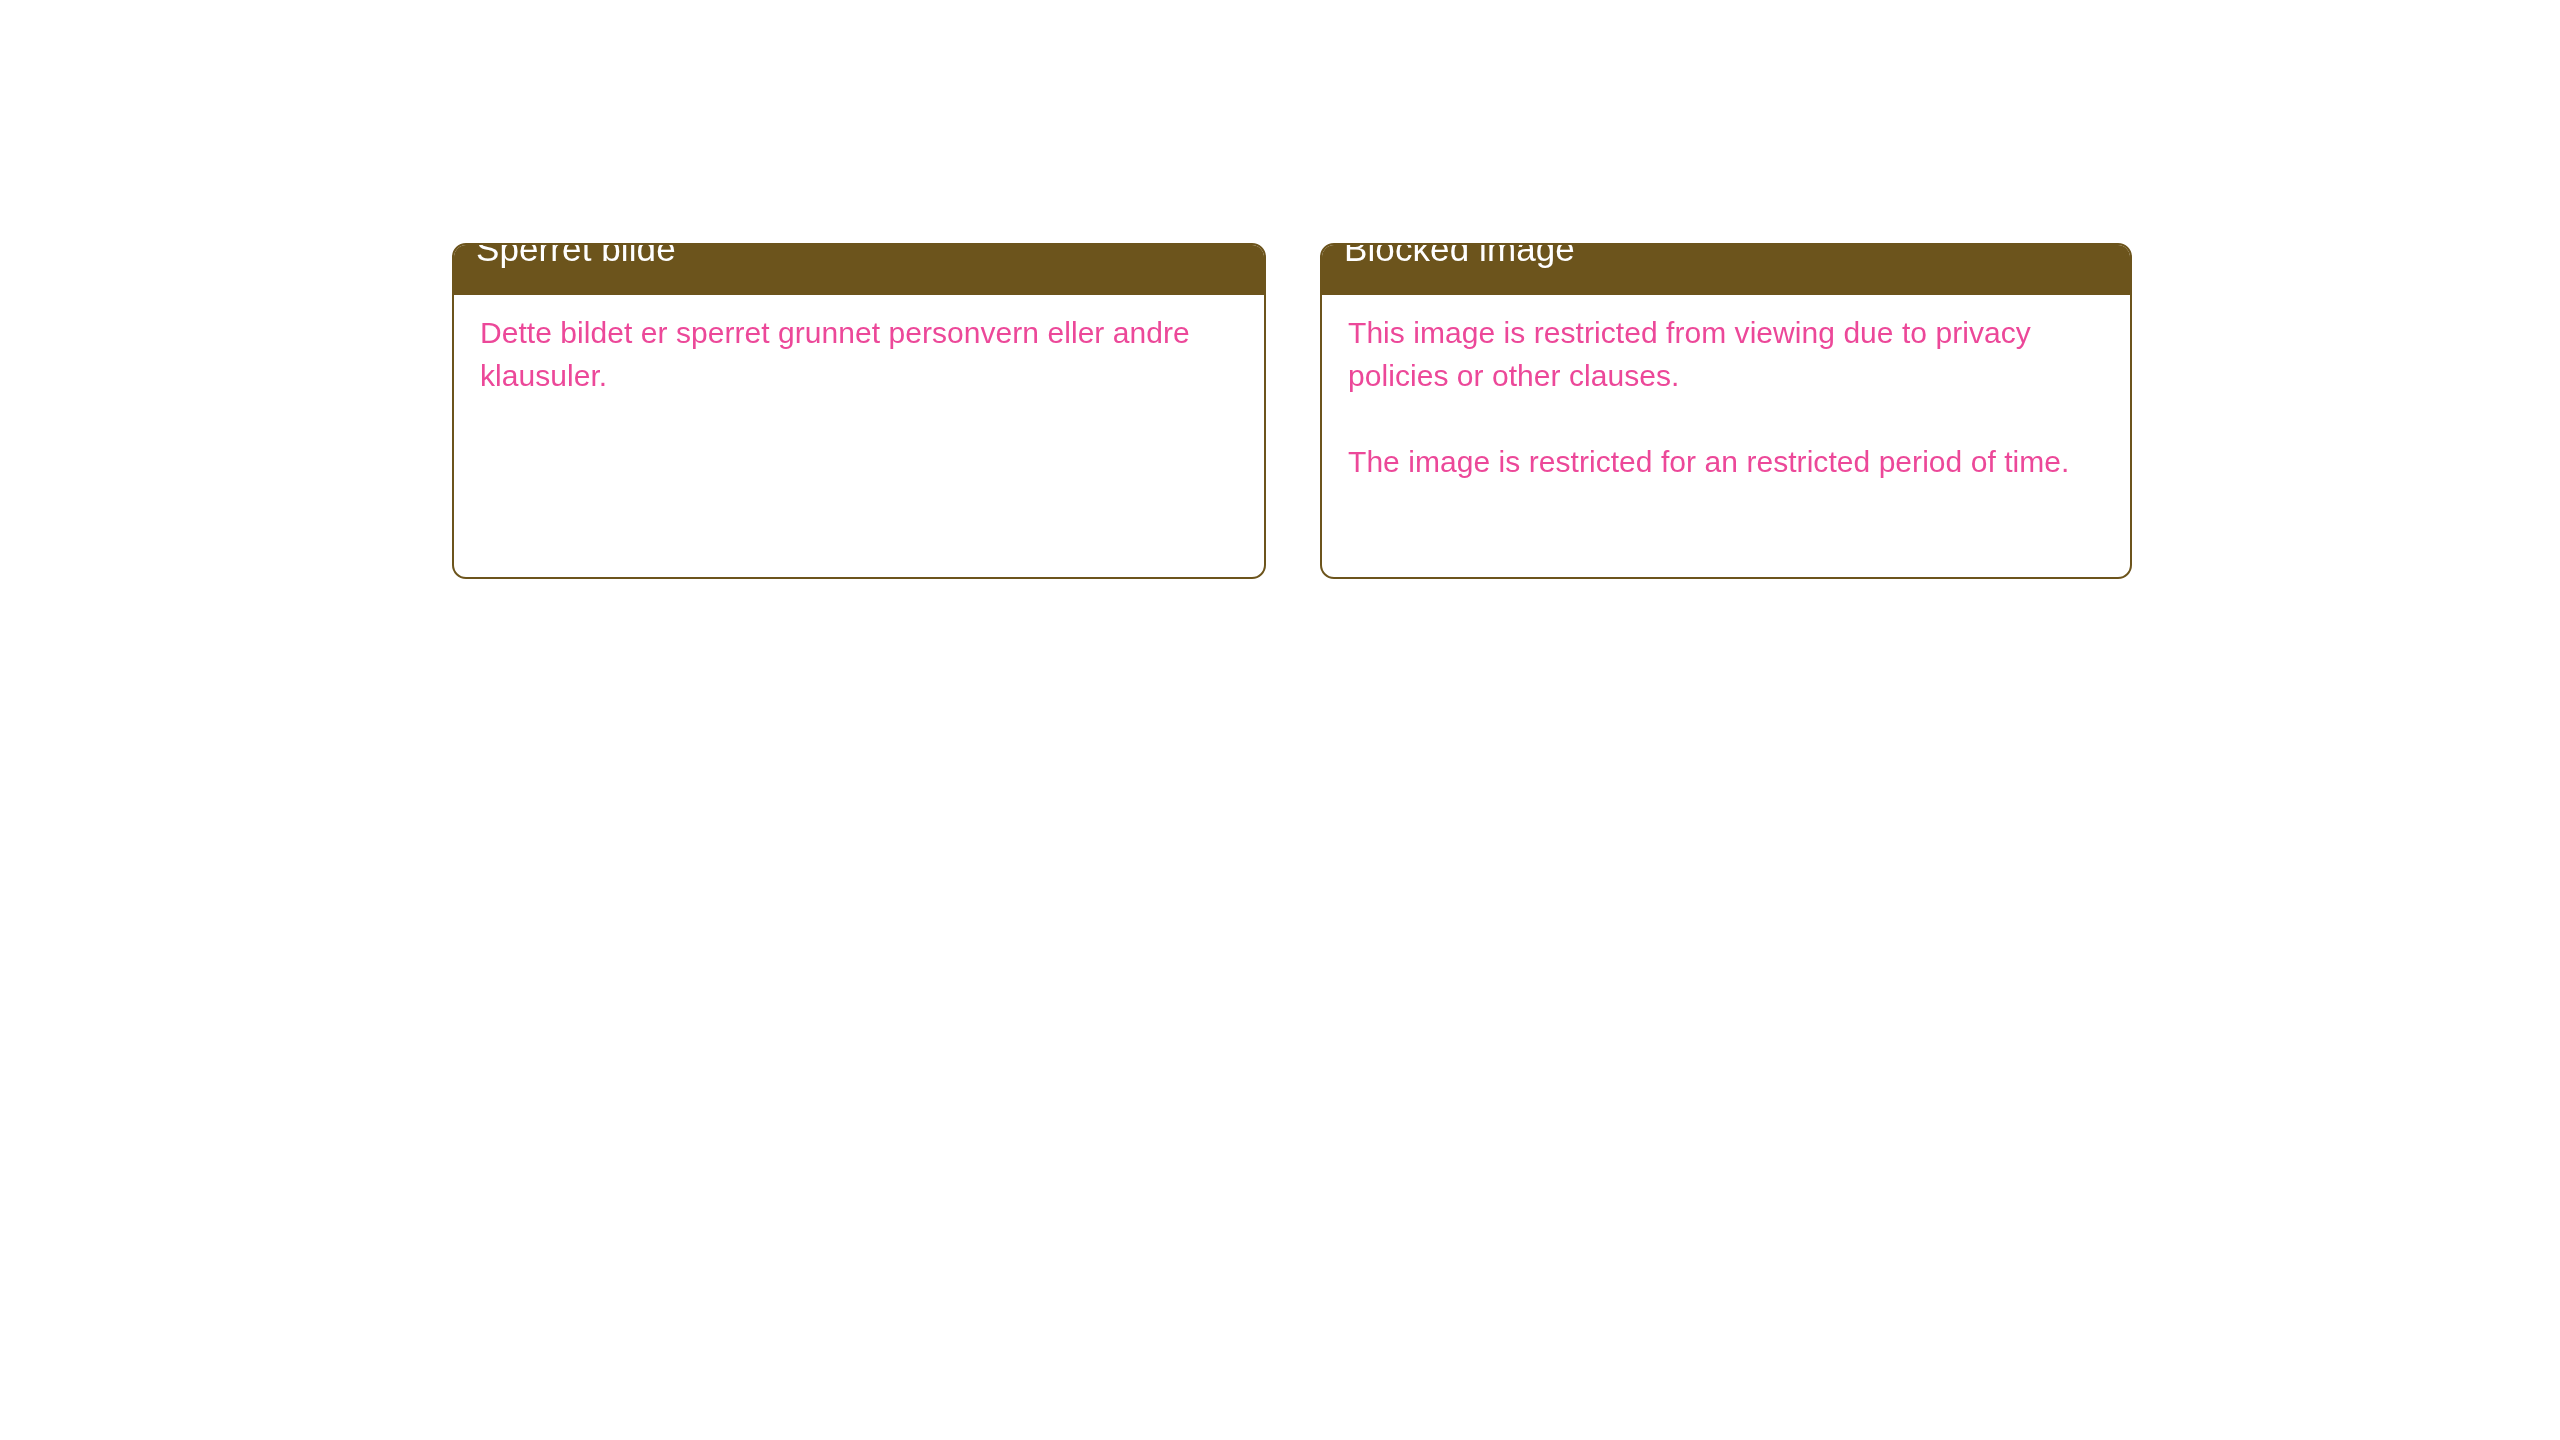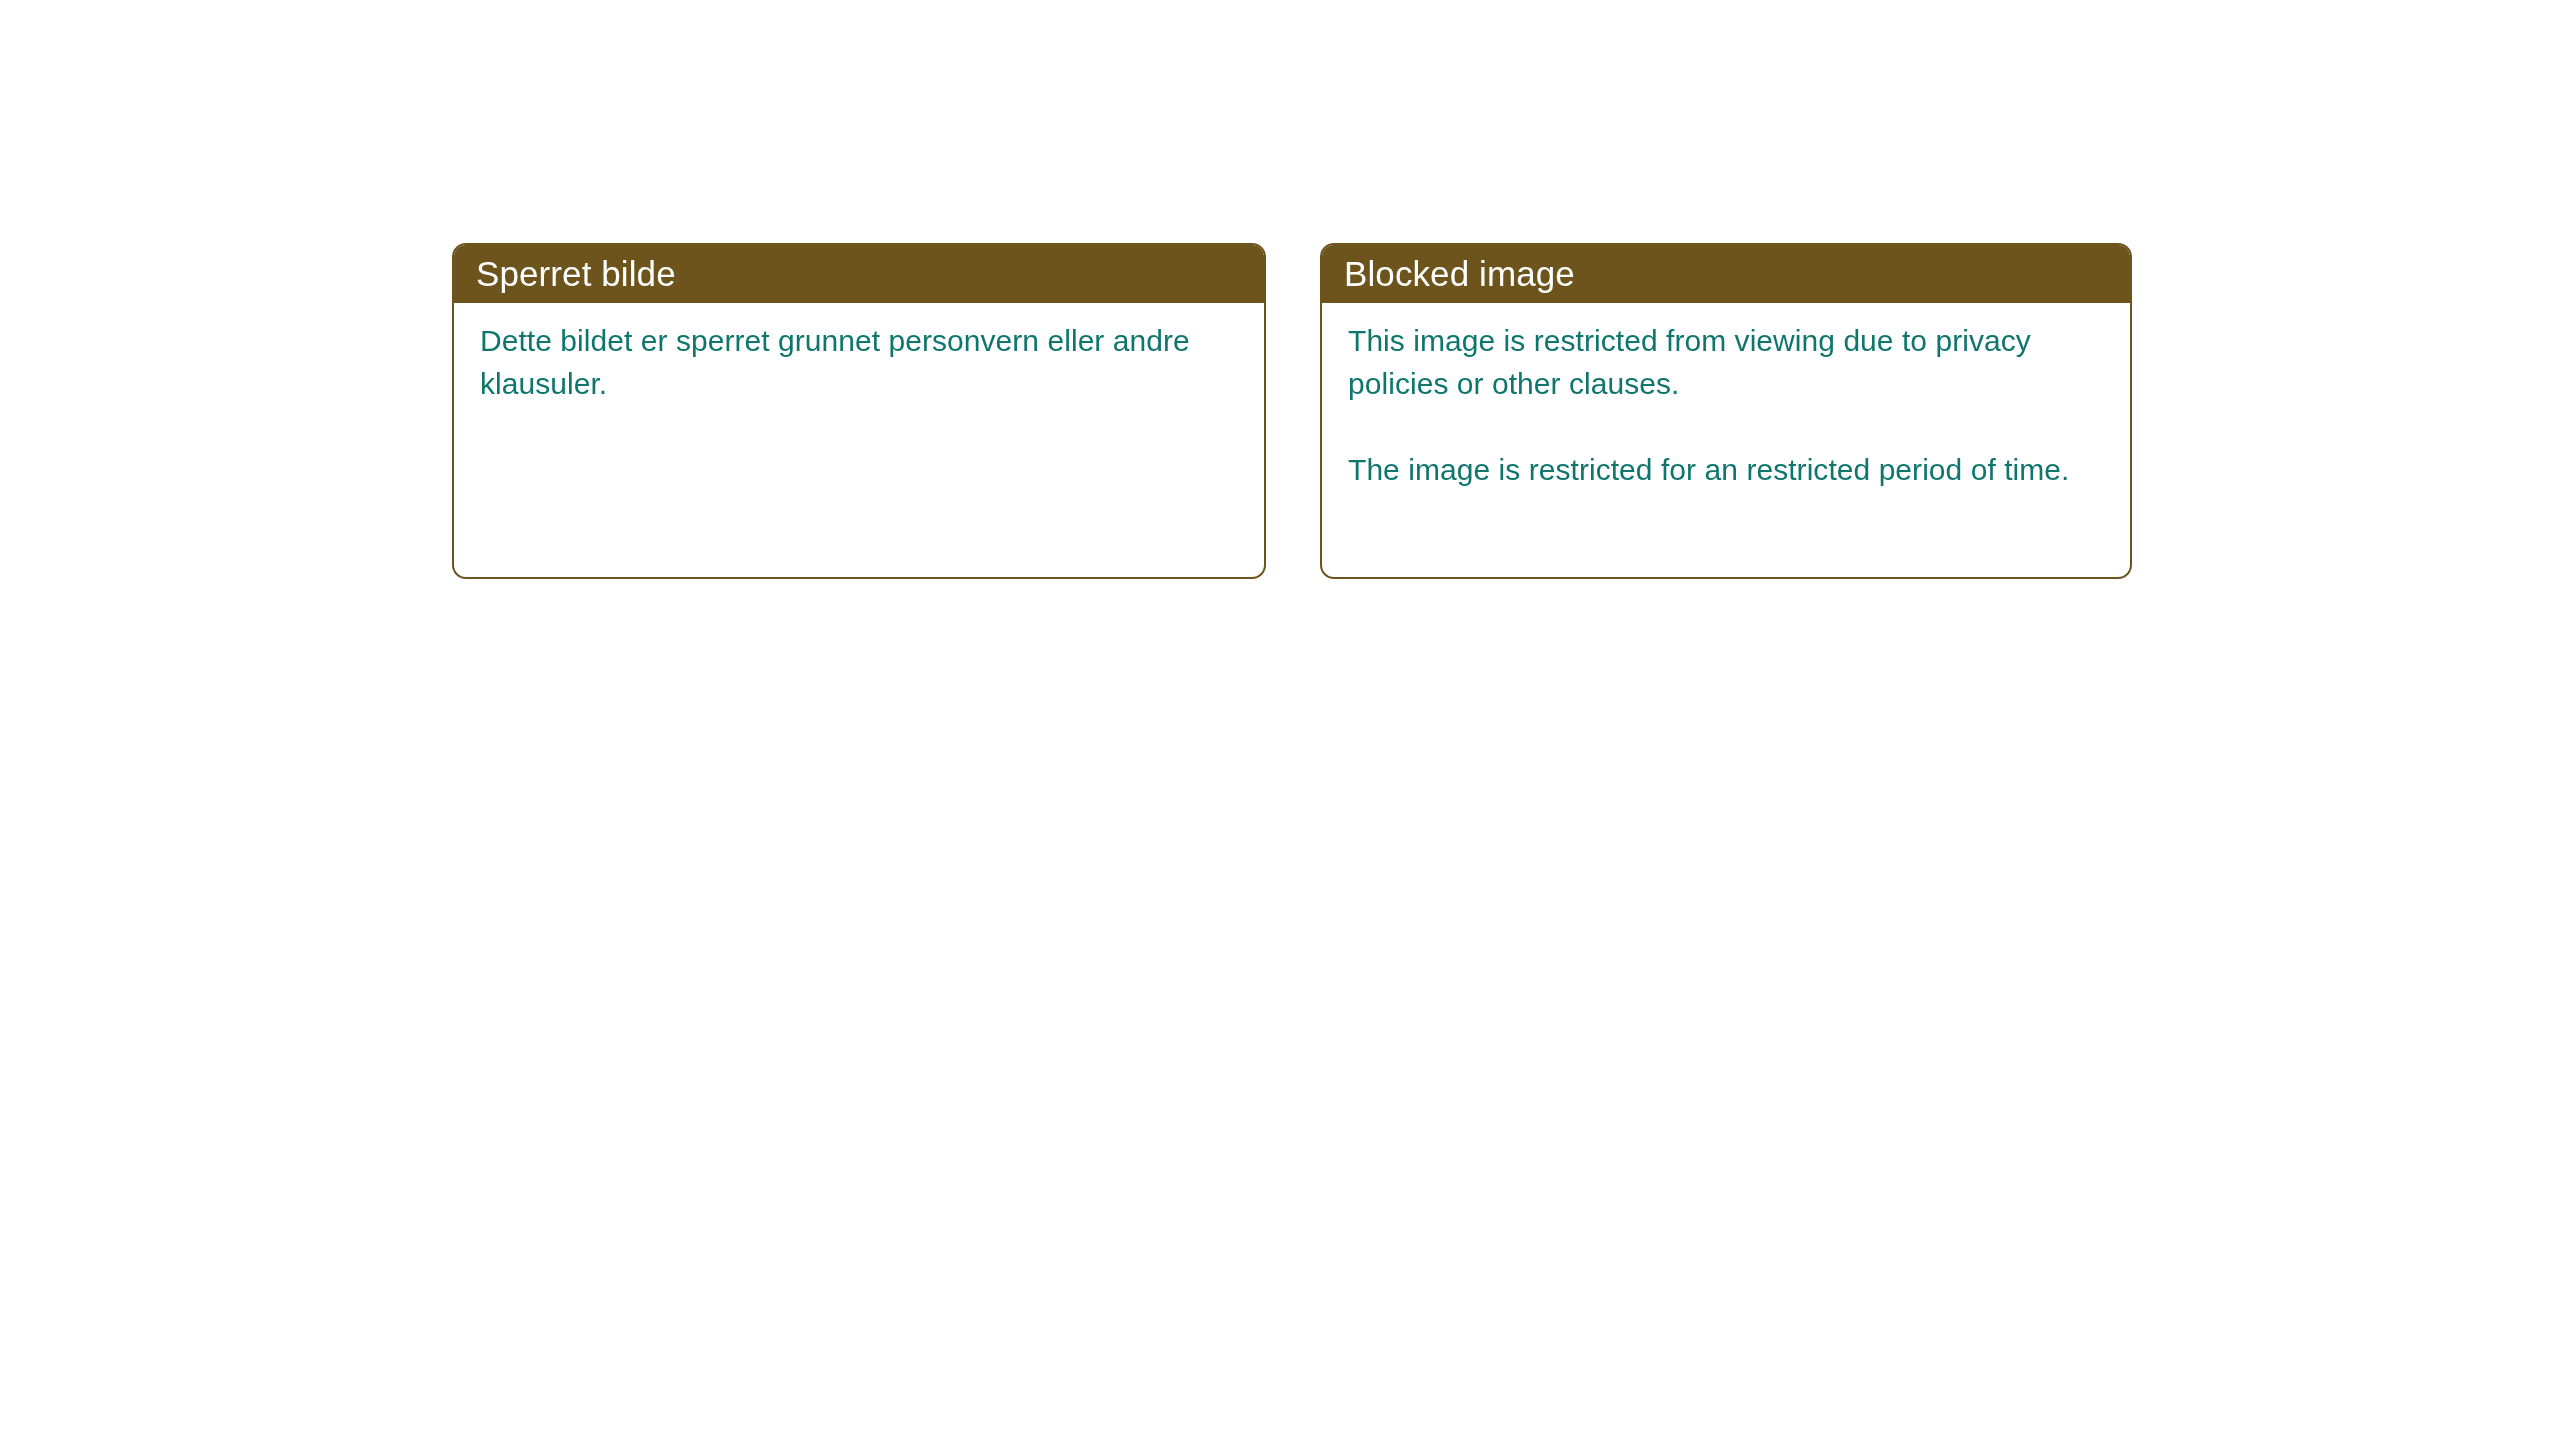--- a/index.html
+++ b/index.html
@@ -45,24 +45,24 @@
     left: 1320px;
     top: 243px;
     width: 812px;
     height: 336px;
   }
 
   
   .card-header {
     box-sizing: border-box;
     width: 100%;
-    height: 60px;
+    height: 52px;
     background: #6c541c;
     display: flex;
-    align-items: center;
+    align-items: flex-end;
     padding: 0 0 0 24px;
     margin: -2px 0 0 -2px;
     width: calc(100% + 4px);
     border-radius: 12px 12px 0 0;
   }
 
   .card-title {
     color: #ffffff;
     font-size: 35px;
     font-weight: 400;
@@ -72,21 +72,21 @@
   }
 
   
   .card-body {
     box-sizing: border-box;
     padding: 16px 26px 0 26px;
     background: #ffffff;
   }
 
   .card-paragraph {
-    color: #0f766e;
+    color: #ec4899;
     font-size: 30px;
     line-height: 43px;
     font-weight: 400;
     margin: 0;
     letter-spacing: 0.05px;
   }
 
   .paragraph-gap {
     height: 43px;
   }

